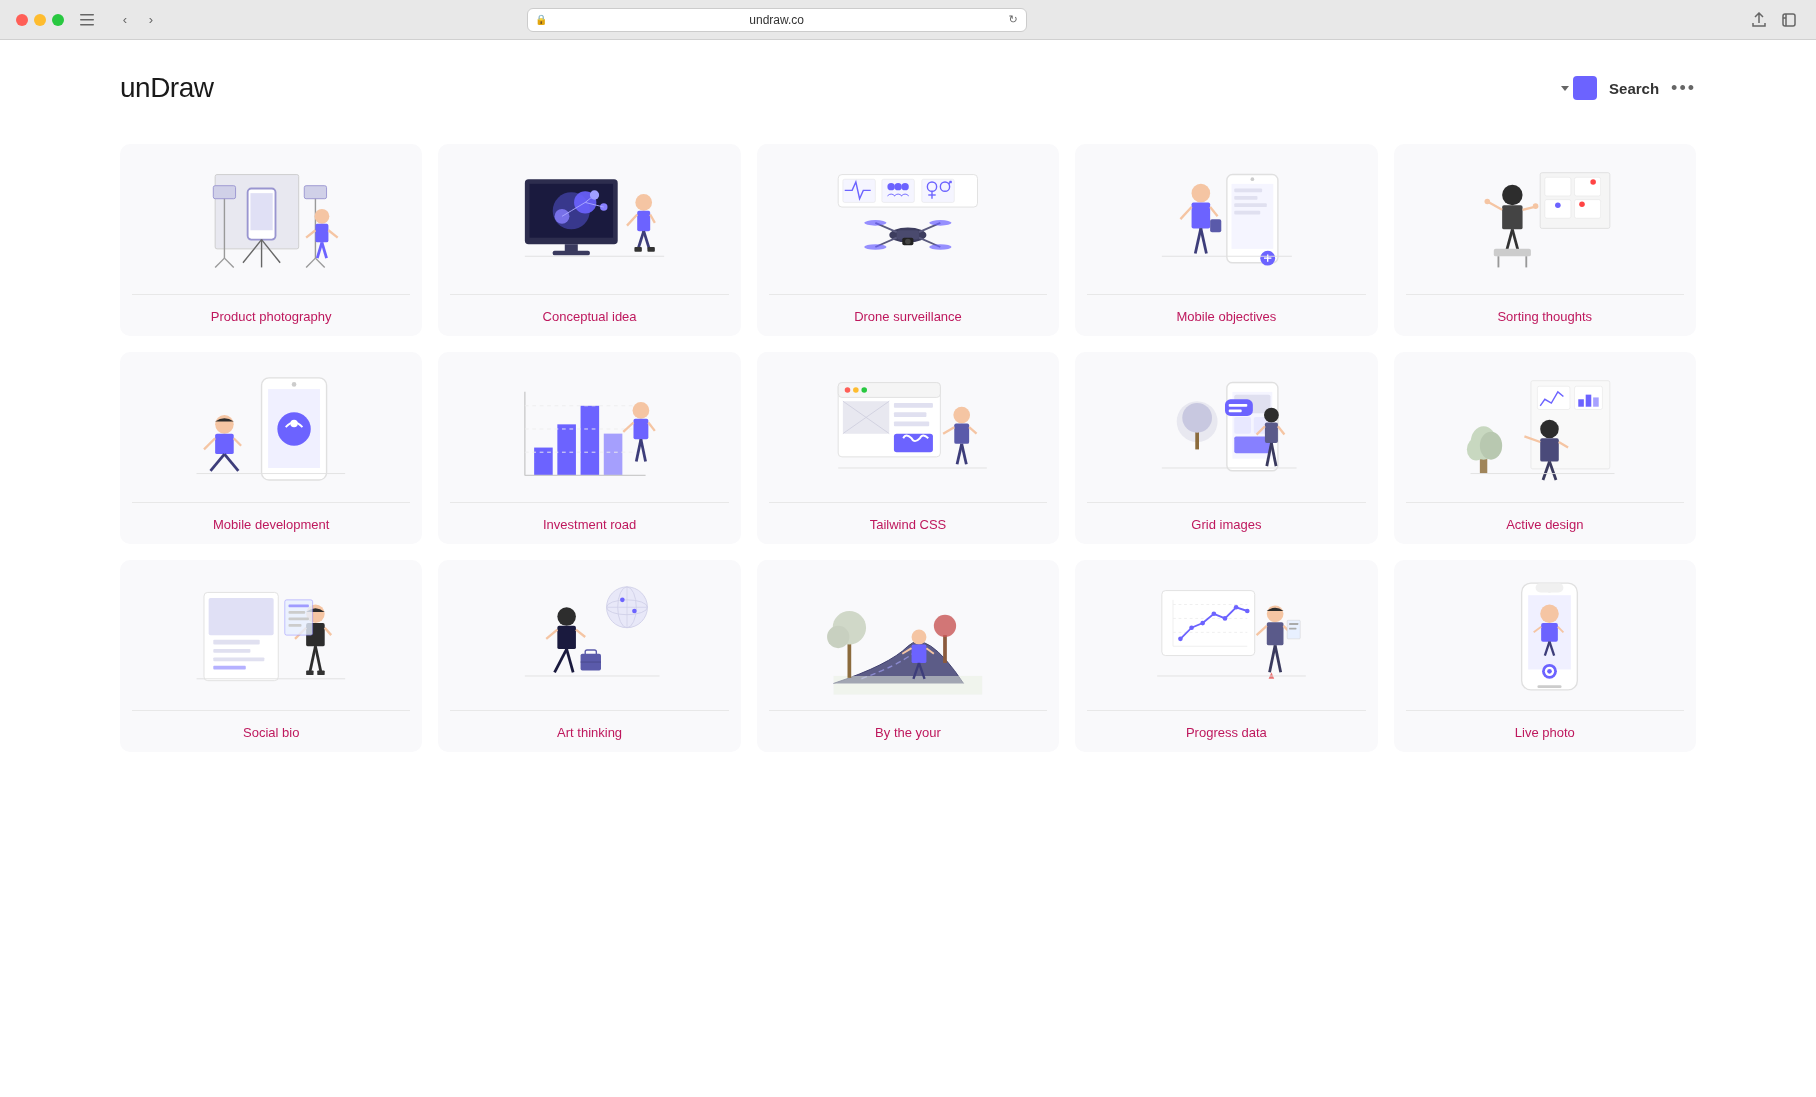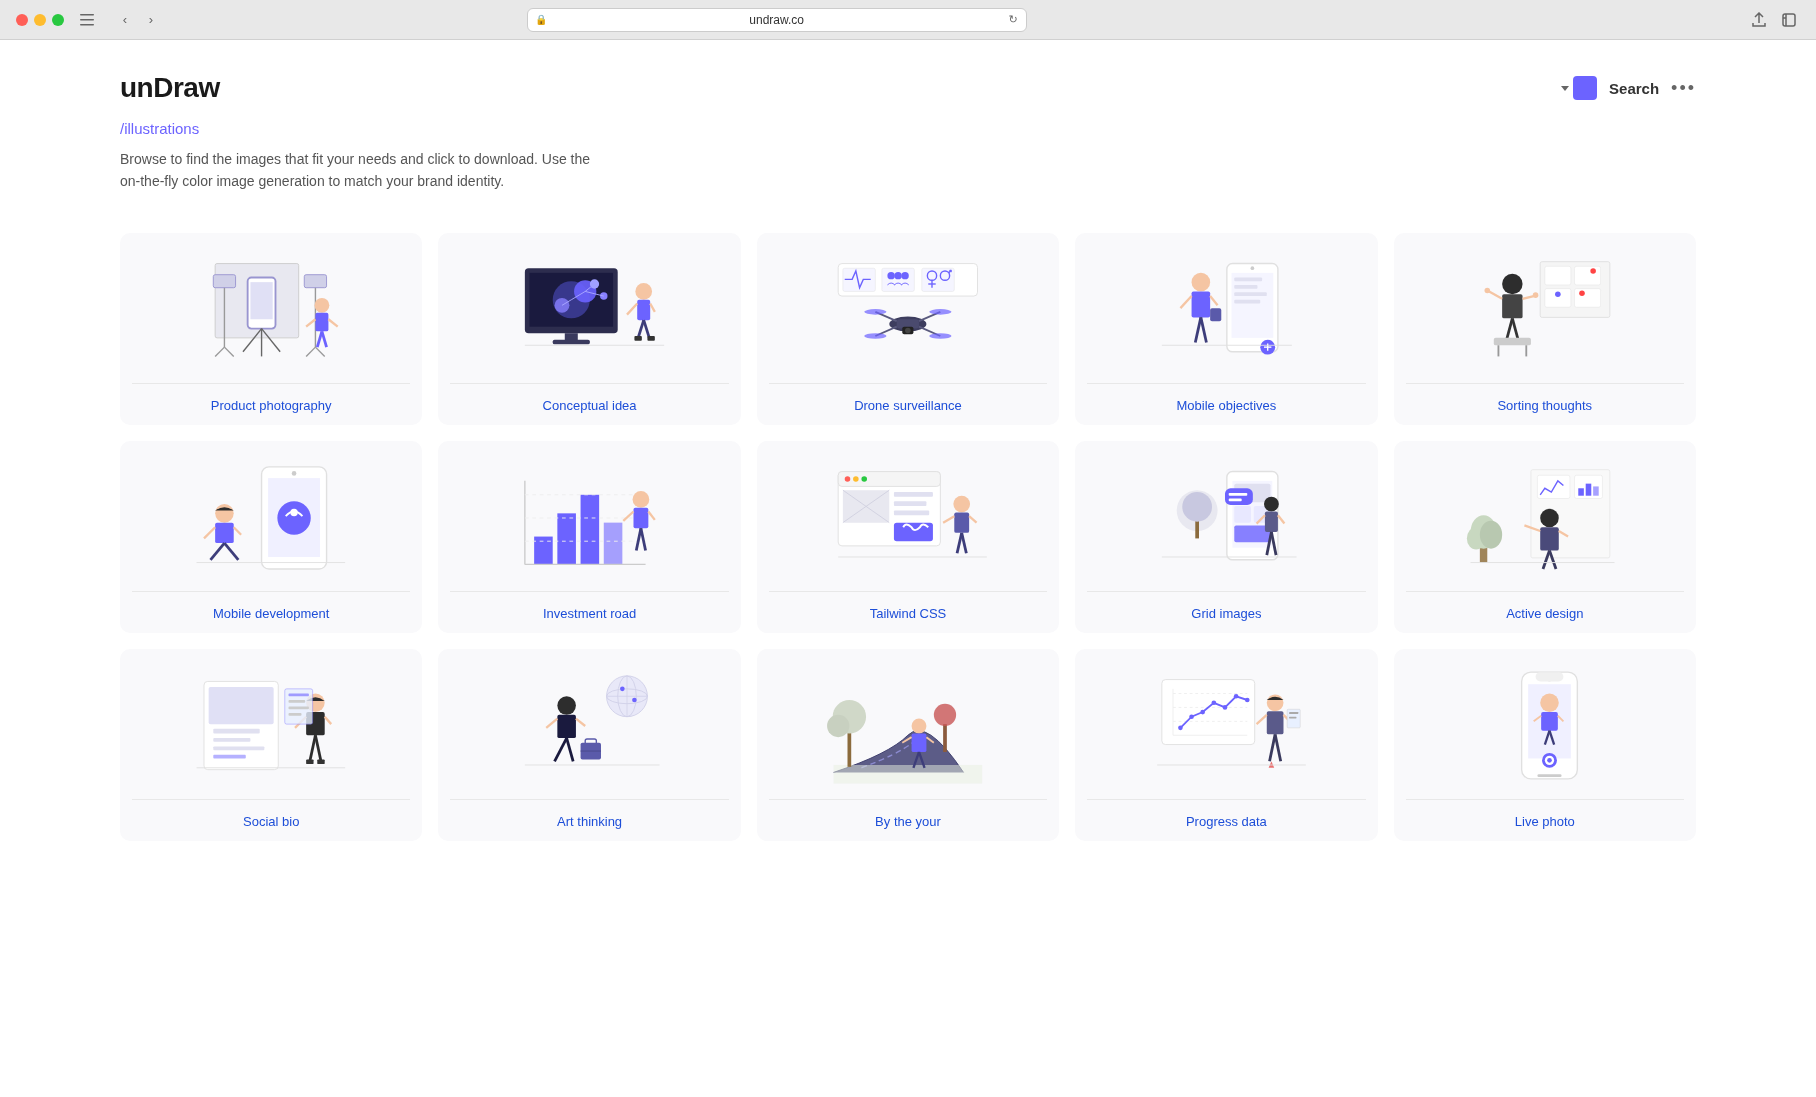--- a/index.html
+++ b/index.html
@@ -60,21 +60,21 @@
 
     
     .header {
       display: flex;
       align-items: center;
       padding: 32px 0 0 0;
       justify-content: space-between;
     }
     .logo {
       font-size: 28px;
-      font-weight: 700;
+      font-weight: 400;
       color: #1a1a1a;
       letter-spacing: -0.5px;
     }
     .header-right {
       display: flex;
       align-items: center;
       gap: 12px;
     }
     .color-picker-wrapper {
       display: flex; align-items: center; gap: 4px;
@@ -135,21 +135,21 @@
       justify-content: center;
       overflow: hidden;
     }
     .illustration-image svg {
       max-width: 100%;
       max-height: 100%;
     }
     .illustration-label {
       margin-top: 10px;
       font-size: 13px;
-      color: #1d4ed8;
+      color: #be185d;
       text-align: center;
       font-weight: 400;
     }
     .card-divider {
       width: 100%;
       height: 1px;
       background: #e8e8e8;
       margin: 8px 0 4px 0;
     }
   </style>
@@ -199,24 +199,20 @@
     <div class="header-right">
       <div class="color-picker-wrapper">
         <div class="color-picker-arrow"></div>
         <div class="color-swatch" style="background: rgb(108, 99, 255);"></div>
       </div>
       <button class="search-btn">Search</button>
       <button class="more-btn">•••</button>
     </div>
   </div>
 
-  <div class="subtitle-section">
-    <a class="subtitle-link">/illustrations</a>
-    <p class="description">Browse to find the images that fit your needs and click to download. Use the on-the-fly color image generation to match your brand identity.</p>
-  </div>
 
   <div class="illustrations-grid">
 
     <div class="illustration-card">
       <div class="illustration-image">
         <svg viewBox="0 0 200 140" xmlns="http://www.w3.org/2000/svg">
 
           <rect x="40" y="20" width="90" height="80" rx="2" fill="#e8e8f0" stroke="#ccc" stroke-width="1"></rect>
 
           <rect x="75" y="35" width="30" height="55" rx="4" fill="white" stroke="#9995d0" stroke-width="2"></rect>

